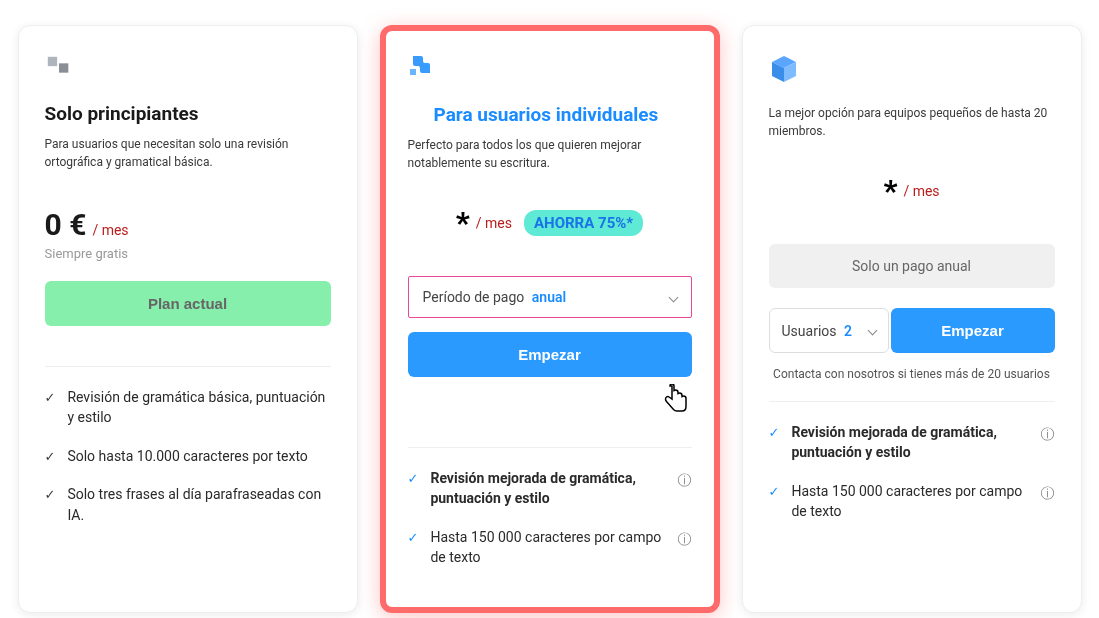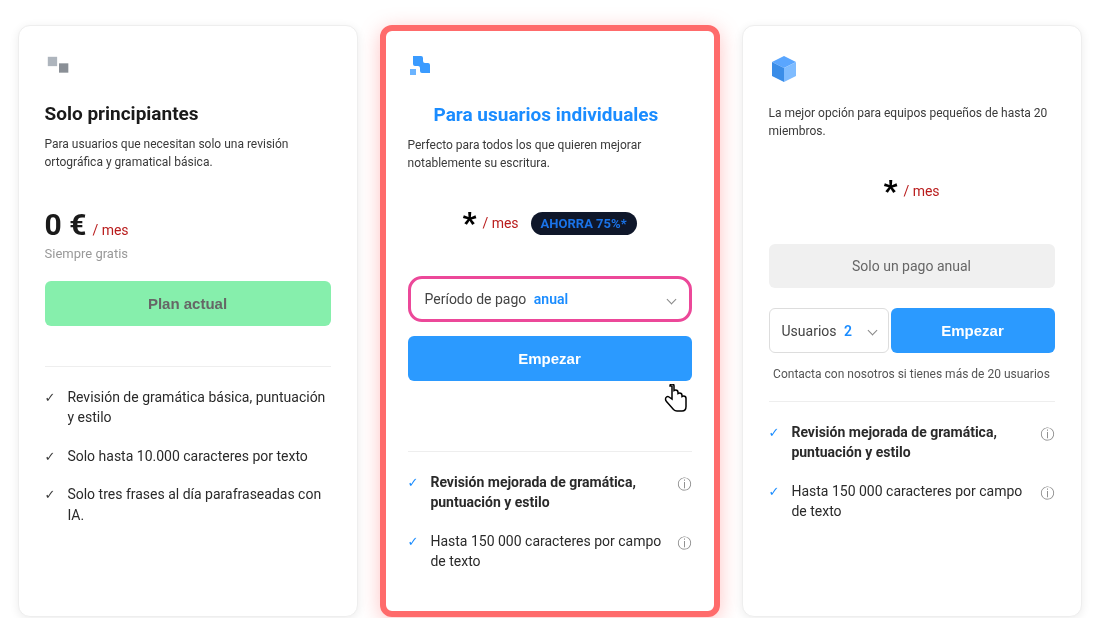--- a/index.html
+++ b/index.html
@@ -62,23 +62,23 @@
     .asterisk {
       font-size: 30px;
       font-weight: 900;
       line-height: 1;
     }
     .price-period {
       font-size: 14px;
       color: #b91c1c;
     }
     .badge-save {
-      background: #0f172a;
+      background: #5eead4;
       color: #1a73e8;
-      font-size: 13px;
+      font-size: 15px;
       font-weight: 700;
       padding: 4px 10px;
       border-radius: 12px;
       margin-left: 6px;
     }
     .price-note {
       font-size: 13px;
       color: #999;
       margin-bottom: 20px;
     }
@@ -104,22 +104,22 @@
     .btn-annual-note {
       background: #f0f0f0;
       color: #666;
       font-weight: 400;
       font-size: 14px;
     }
     .select-row {
       display: flex;
       align-items: center;
       justify-content: space-between;
-      border: 3px solid #ec4899;
-      border-radius: 14px;
+      border: 1px solid #ec4899;
+      border-radius: 2px;
       padding: 12px 14px;
       margin-bottom: 14px;
       cursor: pointer;
       font-size: 14px;
     }
     .select-label { color: #444; }
     .select-value { color: #1a8cff; font-weight: 600; margin-left: 4px; }
     .chevron {
       border: solid #888;
       border-width: 0 1.5px 1.5px 0;

